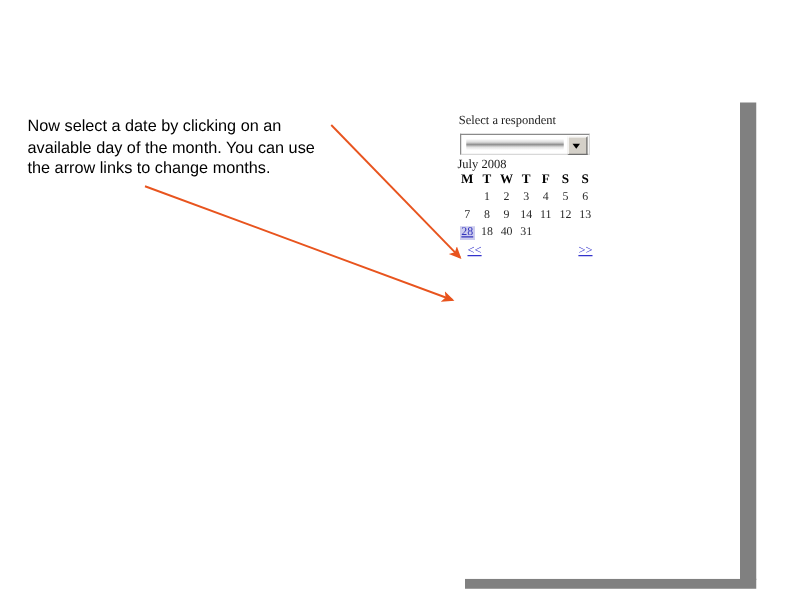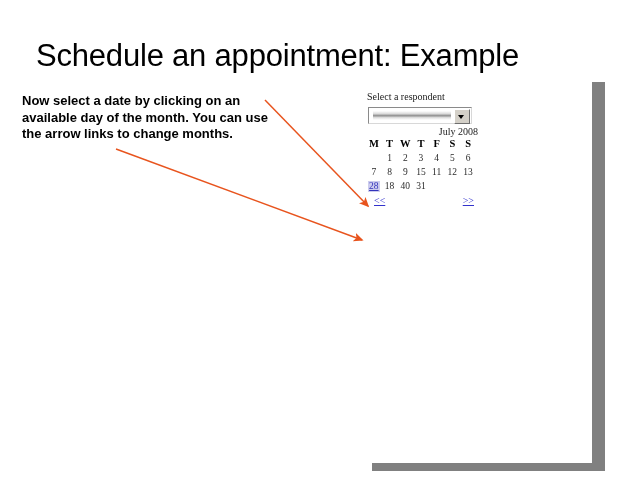--- a/index.html
+++ b/index.html
@@ -33,21 +33,20 @@
   
   #body-text {
     position: absolute;
     left: 22px;
     top: 93px;
     width: 250px;
     font-family: "Liberation Sans", sans-serif;
     font-size: 13px;
     line-height: 16.5px;
     color: #000000;
-    font-weight: bold;
   }
 
   
   .shadow-bar {
     position: absolute;
     background: #808080;
   }
   #shadow-right {
     left: 592px;
     top: 82px;
@@ -134,21 +133,21 @@
 
   
   #calendar {
     position: absolute;
     left: 4px;
     top: 44px;
     width: 112px;
     font-family: "Liberation Serif", serif;
   }
   #cal-month {
-    text-align: right;
+    text-align: left;
     font-size: 10px;
     color: #1a1a1a;
     padding-bottom: 1px;
     white-space: nowrap;
   }
   #cal-table {
     border-collapse: collapse;
     width: 110px;
     table-layout: fixed;
   }
@@ -201,21 +200,20 @@
     width: 640px;
     height: 480px;
     pointer-events: none;
   }
 </style>
 </head>
 <body>
 
 <div id="slide">
 
-  <div id="slide-title">Schedule an appointment: Example</div>
 
   <div id="body-text">Now select a date by clicking on an available day of the month. You can use the arrow links to change months.</div>
 
   <div class="shadow-bar" id="shadow-right"></div>
   <div class="shadow-bar" id="shadow-bottom"></div>
 
   <div id="screenshot-region">
 
     <div id="respondent-label">Select a respondent</div>
 
@@ -249,21 +247,21 @@
             <td>2</td>
             <td>3</td>
             <td>4</td>
             <td>5</td>
             <td>6</td>
           </tr>
           <tr>
             <td>7</td>
             <td>8</td>
             <td>9</td>
-            <td>15</td>
+            <td>14</td>
             <td>11</td>
             <td>12</td>
             <td>13</td>
           </tr>
           <tr>
             <td class="today"><a href="#">28</a></td>
             <td>18</td>
             <td>40</td>
             <td>31</td>
             <td></td>

